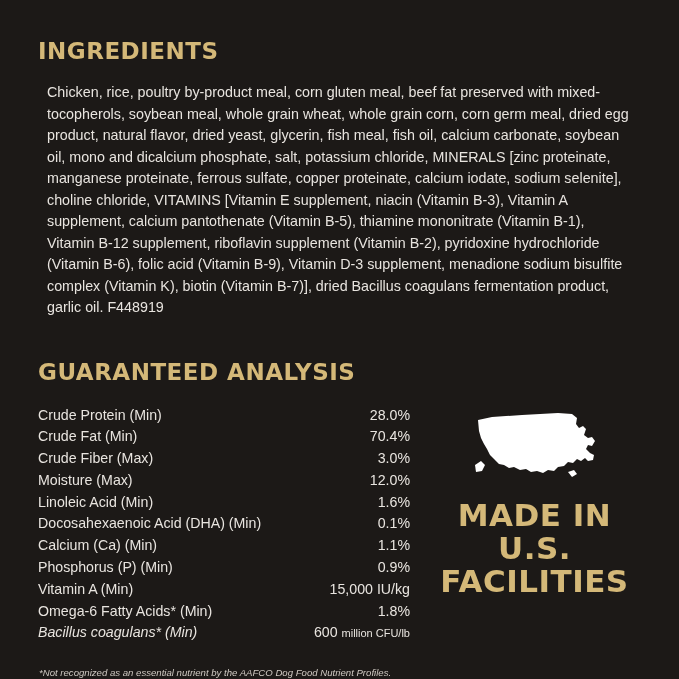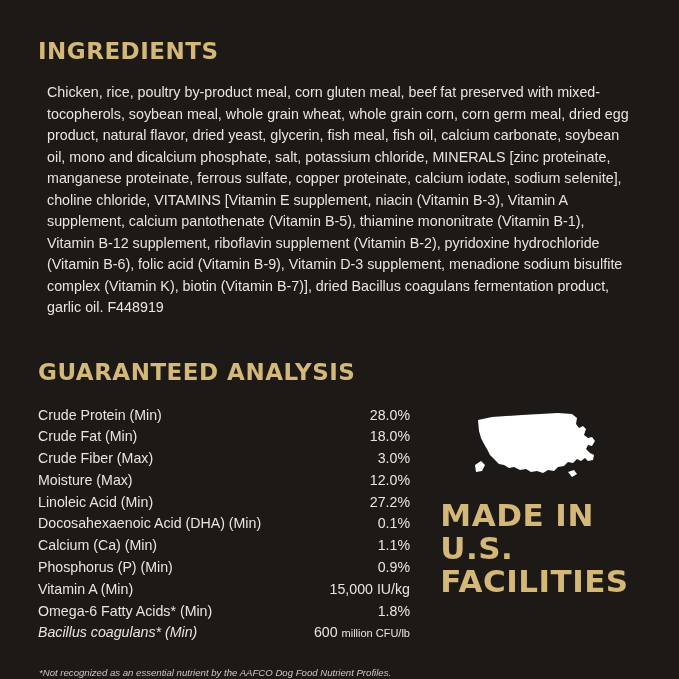--- a/index.html
+++ b/index.html
@@ -92,21 +92,21 @@
     width: 130px;
     height: 78px;
   }
   .made-in-text {
     margin-top: 12px;
     color: #d4b878;
     font-family: "DejaVu Sans", sans-serif;
     font-weight: bold;
     font-size: 31px;
     line-height: 33px;
-    text-align: left;
+    text-align: center;
     letter-spacing: 0.5px;
   }
   .made-in-text div { white-space: nowrap; }
 </style>
 </head>
 <body>
 
 <div class="page">
 
   <h2 class="section-heading" id="ingredients-heading">INGREDIENTS</h2>
@@ -119,33 +119,33 @@
     <div class="ga-layout">
       <div>
         <table class="ga-table">
           <tbody id="ga-rows">
               <tr>
                 <td class="nutrient">Crude Protein (Min)</td>
                 <td class="value">28.0%</td>
               </tr>
               <tr>
                 <td class="nutrient">Crude Fat (Min)</td>
-                <td class="value">18.0%</td>
+                <td class="value">70.4%</td>
               </tr>
               <tr>
                 <td class="nutrient">Crude Fiber (Max)</td>
                 <td class="value">3.0%</td>
               </tr>
               <tr>
                 <td class="nutrient">Moisture (Max)</td>
                 <td class="value">12.0%</td>
               </tr>
               <tr>
                 <td class="nutrient">Linoleic Acid (Min)</td>
-                <td class="value">27.2%</td>
+                <td class="value">1.6%</td>
               </tr>
               <tr>
                 <td class="nutrient">Docosahexaenoic Acid (DHA) (Min)</td>
                 <td class="value">0.1%</td>
               </tr>
               <tr>
                 <td class="nutrient">Calcium (Ca) (Min)</td>
                 <td class="value">1.1%</td>
               </tr>
               <tr>

